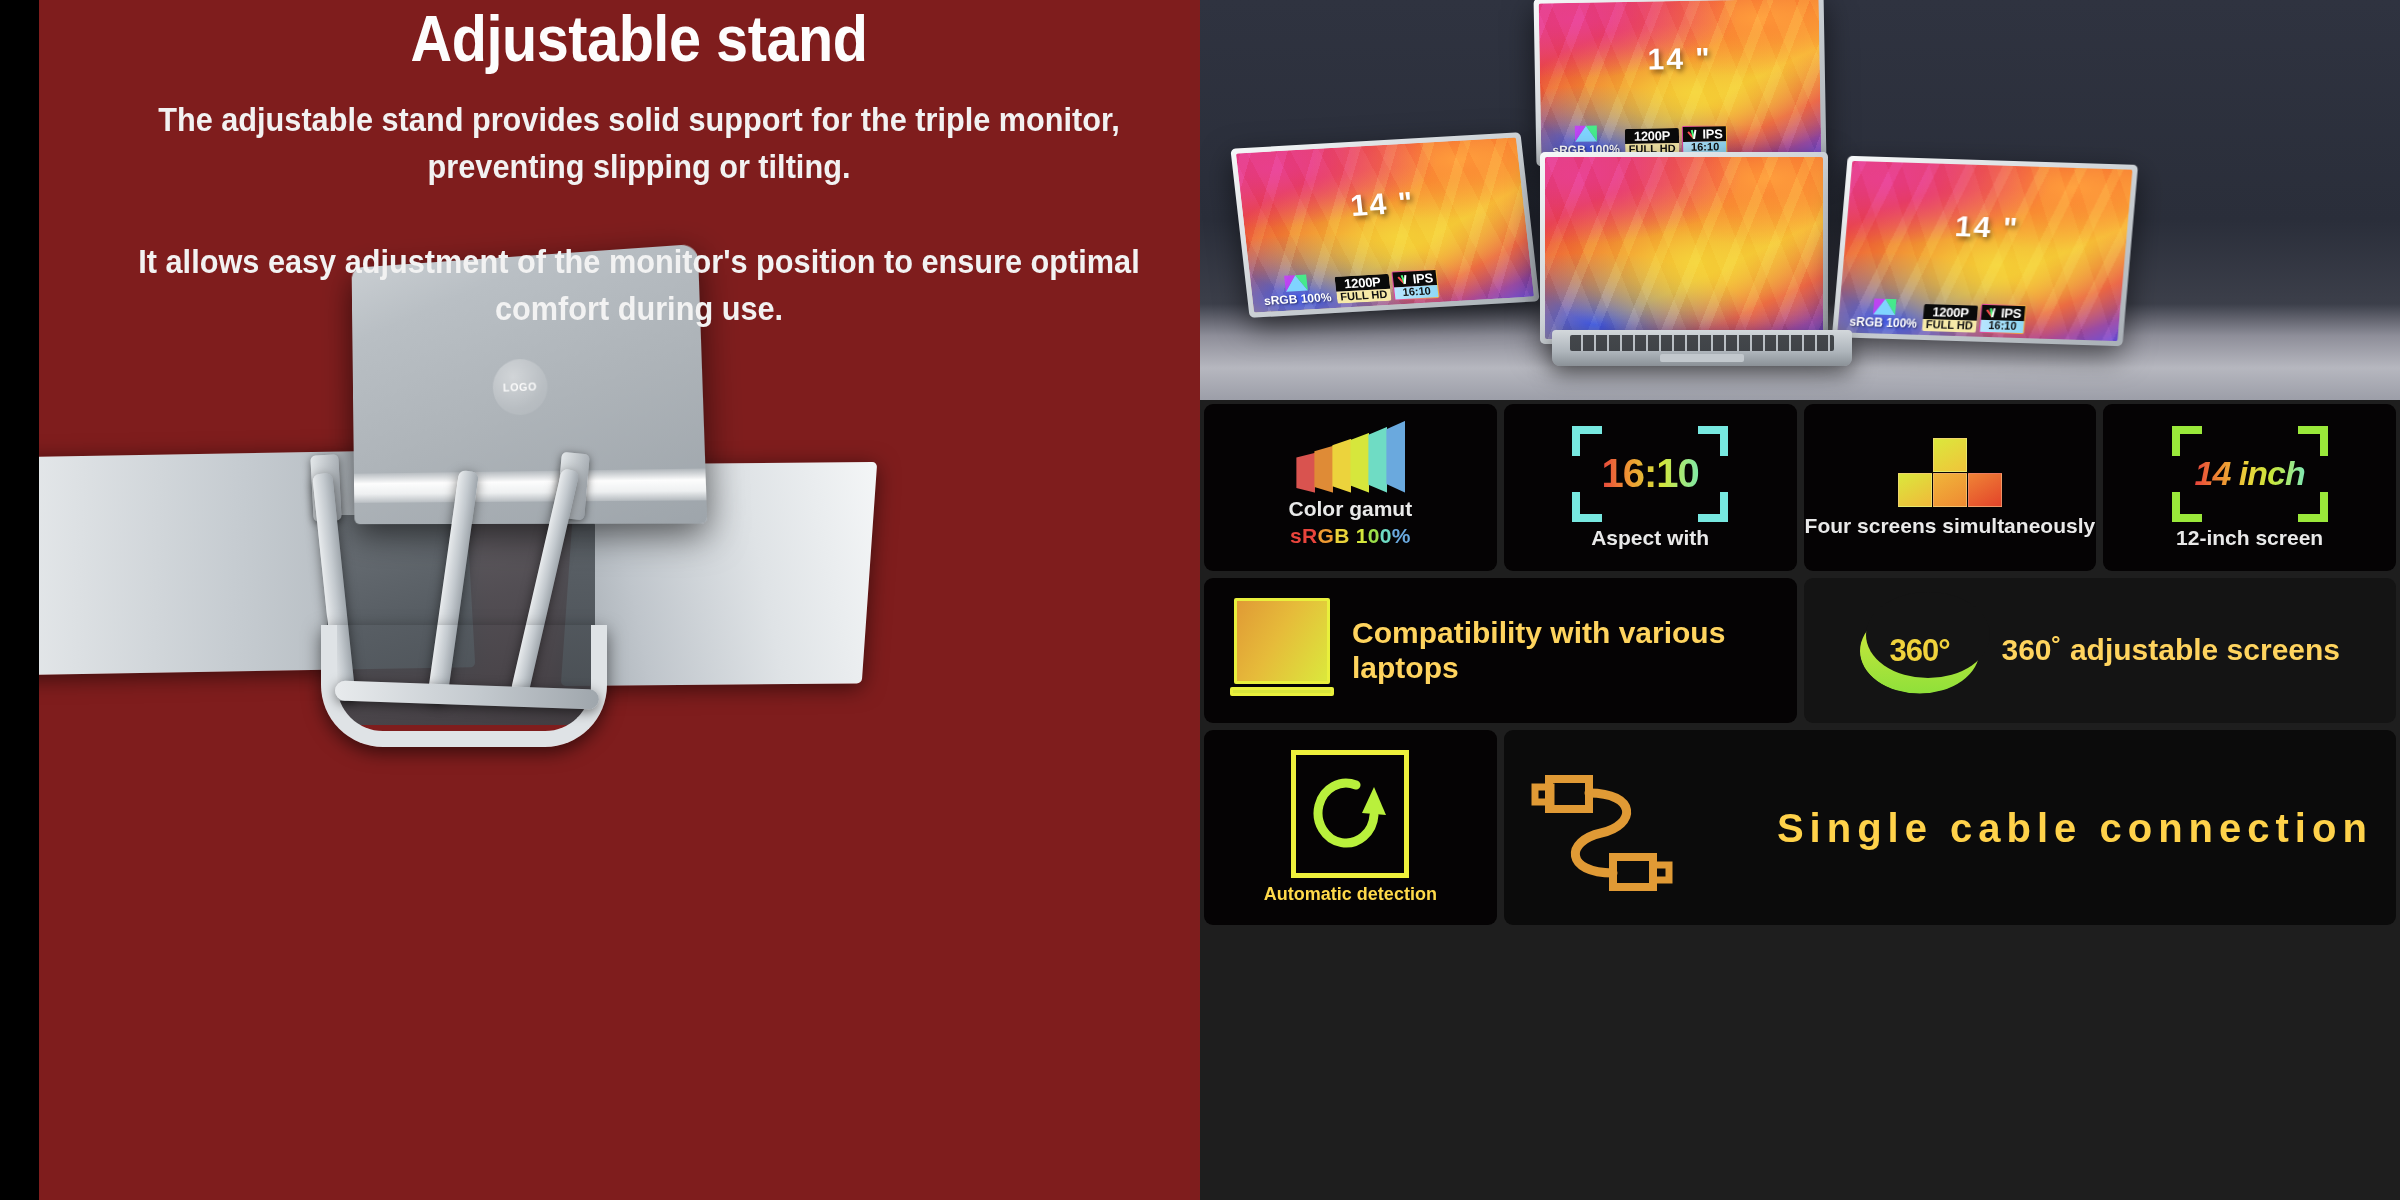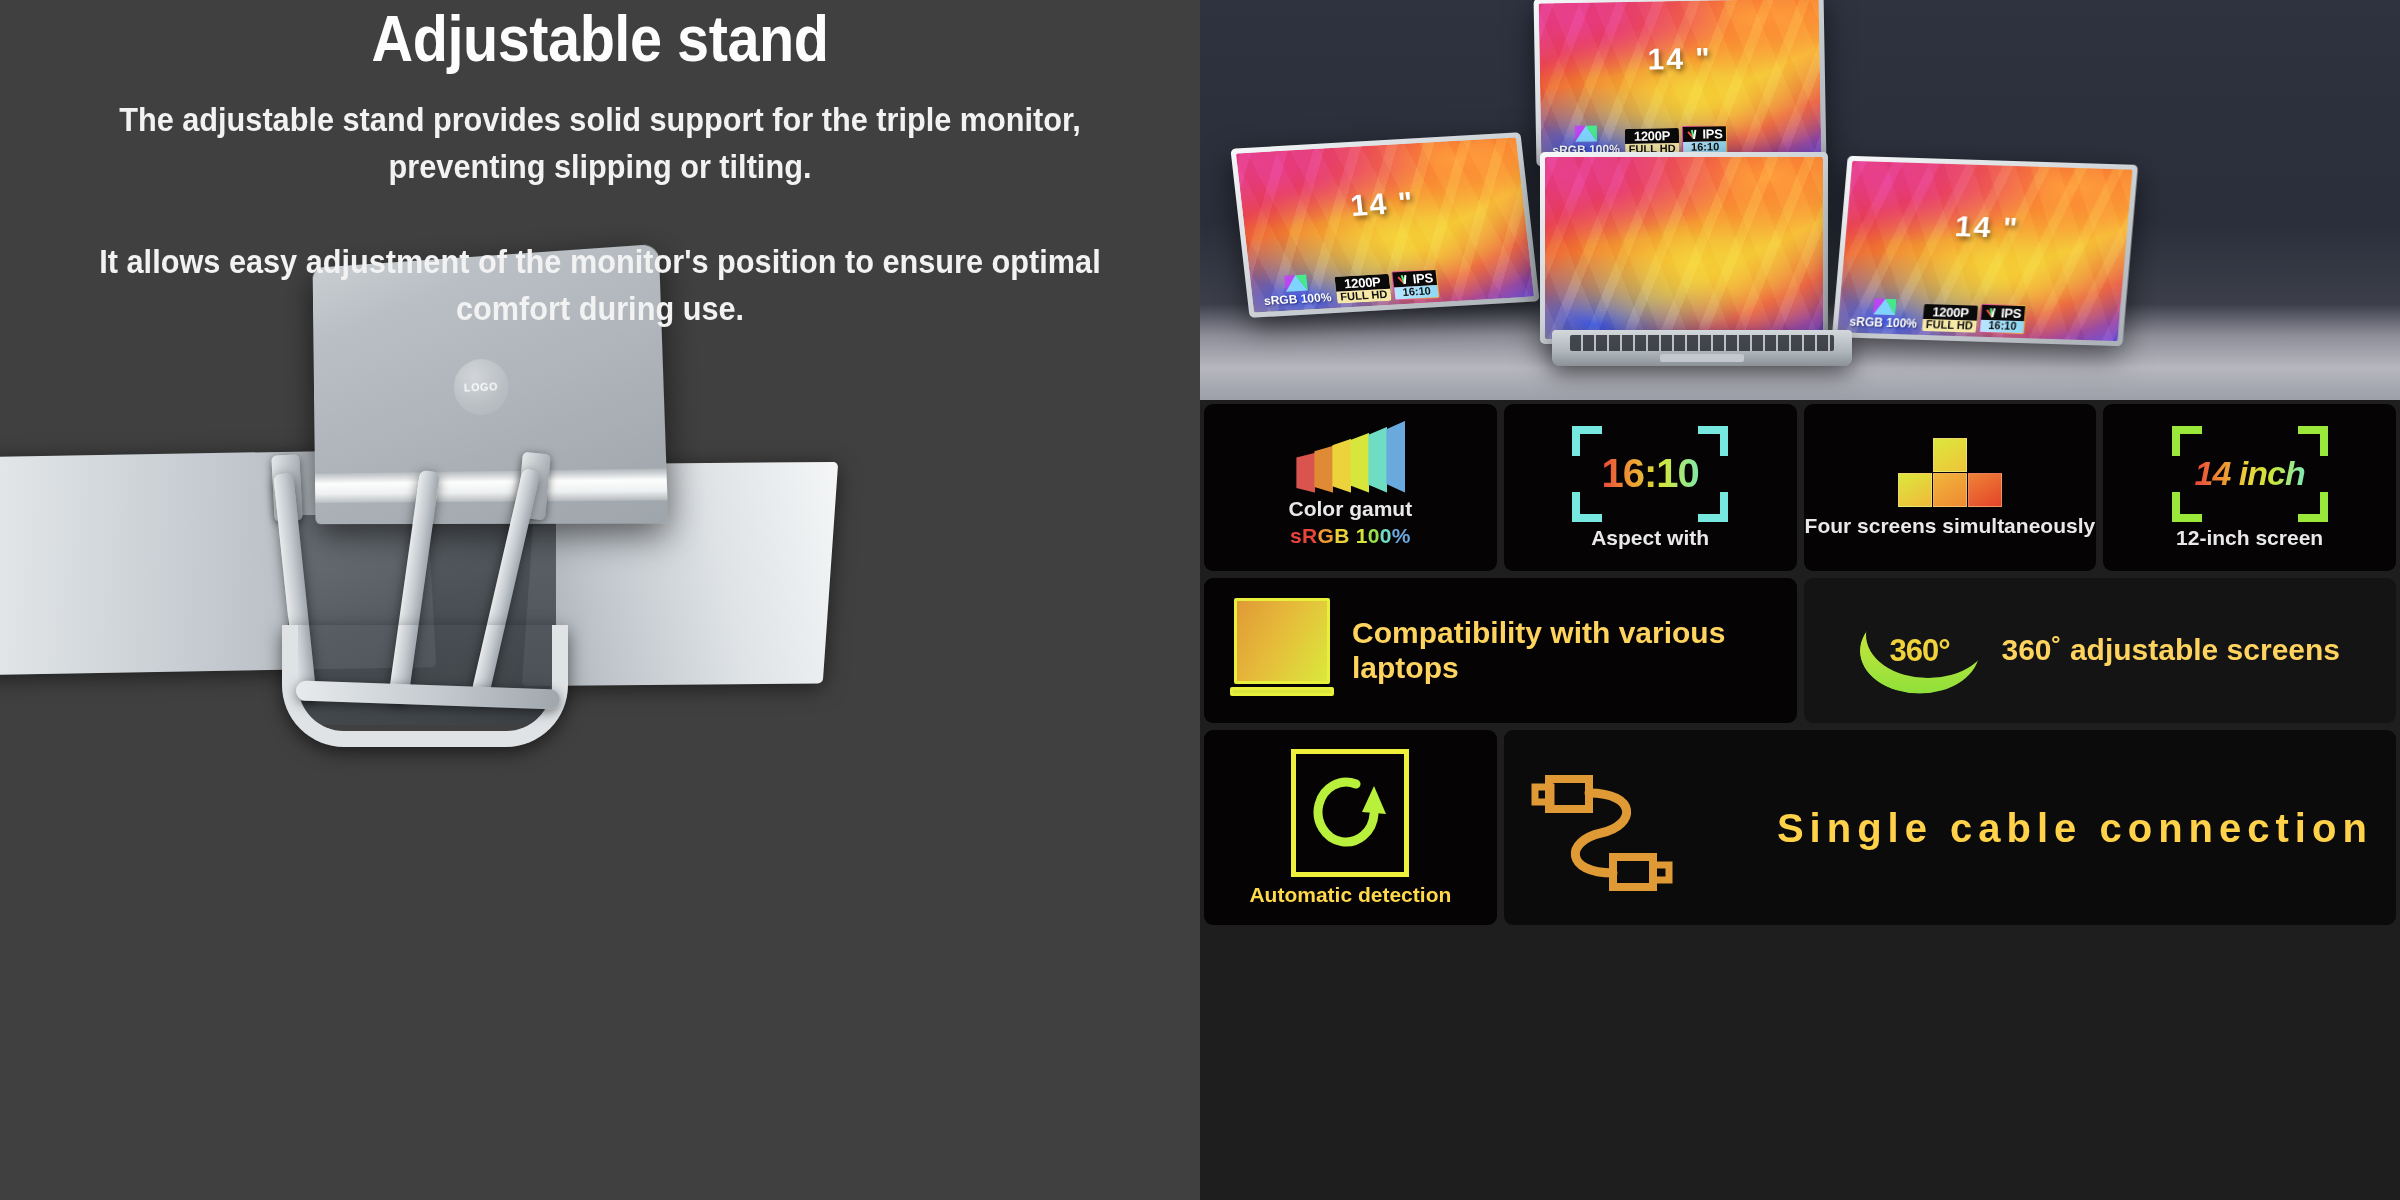--- a/index.html
+++ b/index.html
@@ -4,21 +4,21 @@
 <style>
   * { margin:0; padding:0; box-sizing:border-box; }
   html,body { width:2400px; height:1200px; background:#000; overflow:hidden; }
   body { font-family:"Liberation Sans", sans-serif; }
 
   .page { position:relative; width:2400px; height:1200px; display:flex; }
 
   
   .left {
     position:relative; width:1200px; height:1200px;
-    background:#404040; overflow:hidden;
+    background:#7f1d1d; overflow:hidden;margin-left:39px;
   }
   .left-copy { position:absolute; top:0; left:0; width:1200px; padding-top:6px; text-align:center; z-index:5; }
   .headline {
     font-size:64px; font-weight:bold; color:#fdfdfd;
     letter-spacing:-0.5px; line-height:1.05;
     transform:scaleX(0.9); transform-origin:center top;
   }
   .para {
     font-size:33px; font-weight:bold; color:#f2f2f2;
     line-height:1.42; transform:scaleX(0.93); transform-origin:center top;
@@ -253,21 +253,21 @@
   }
   .ic360 .cut {
     position:absolute; left:6px; top:-16px; width:124px; height:86px;
     border-radius:50%; background:#141414;
   }
   .ic360 .num { position:relative; z-index:3; font-size:31px; font-weight:bold; color:#f0d23c; letter-spacing:-1px; }
 
   
   .auto-ic { width:118px; height:128px; border:5px solid #eef03c; position:relative; }
   .auto-ic svg { position:absolute; left:50%; top:50%; transform:translate(-50%,-50%); }
-  .yellow-lbl { font-size:21px; font-weight:bold; color:#ffd94a; text-align:center; }
+  .yellow-lbl { font-size:18px; font-weight:bold; color:#ffd94a; text-align:center; }
 
   
   .cable-ic { width:210px; height:150px; }
   .cable-title {
     font-size:40px; font-weight:bold; color:#ffd24a;
     letter-spacing:6px; line-height:1.55;
   }
 </style>
 </head>
 <body>

